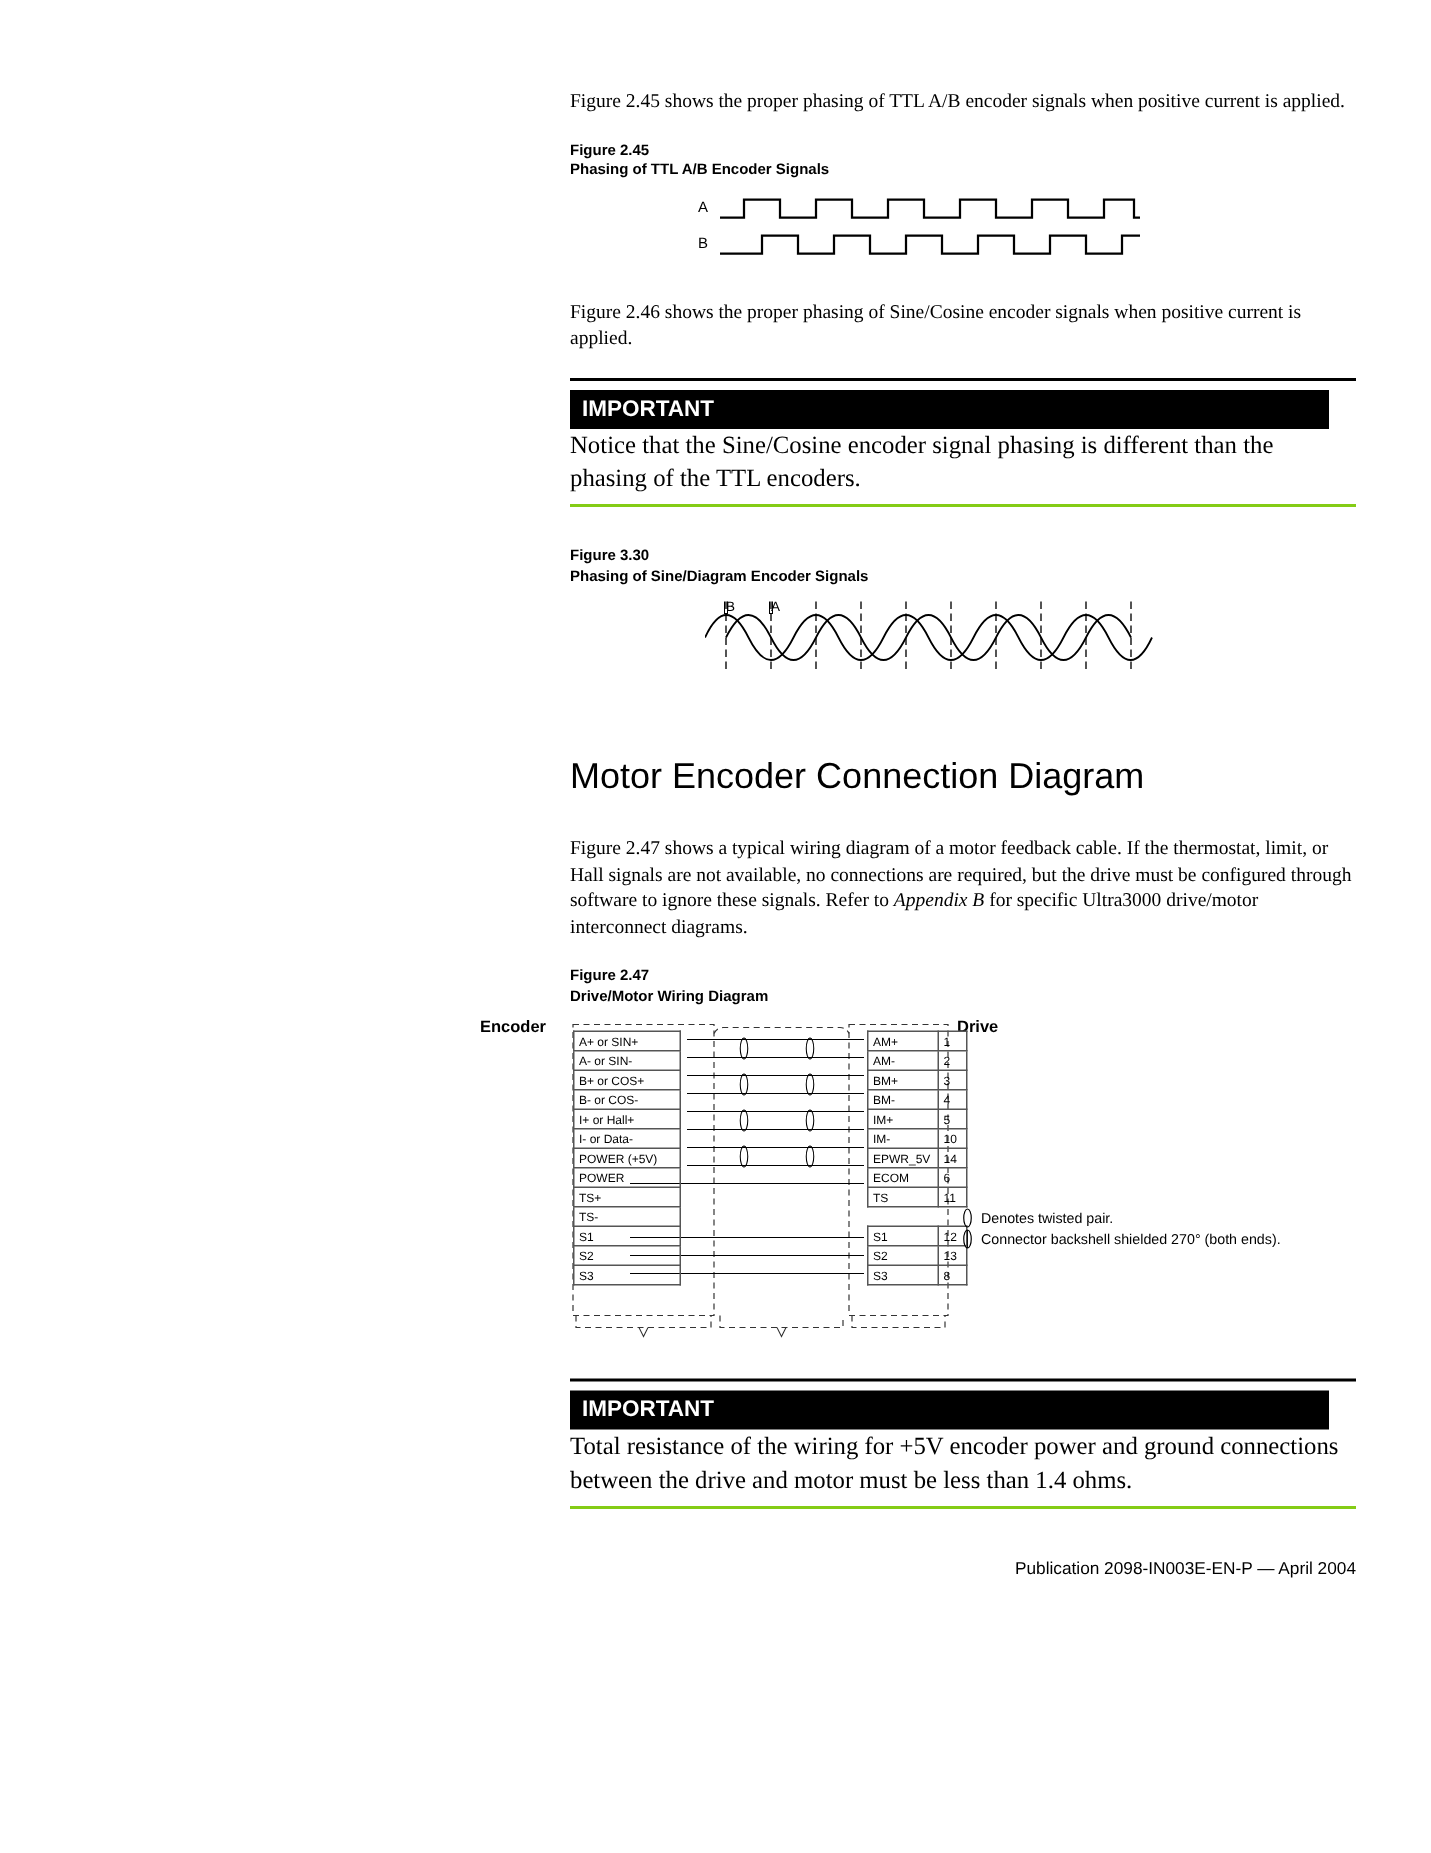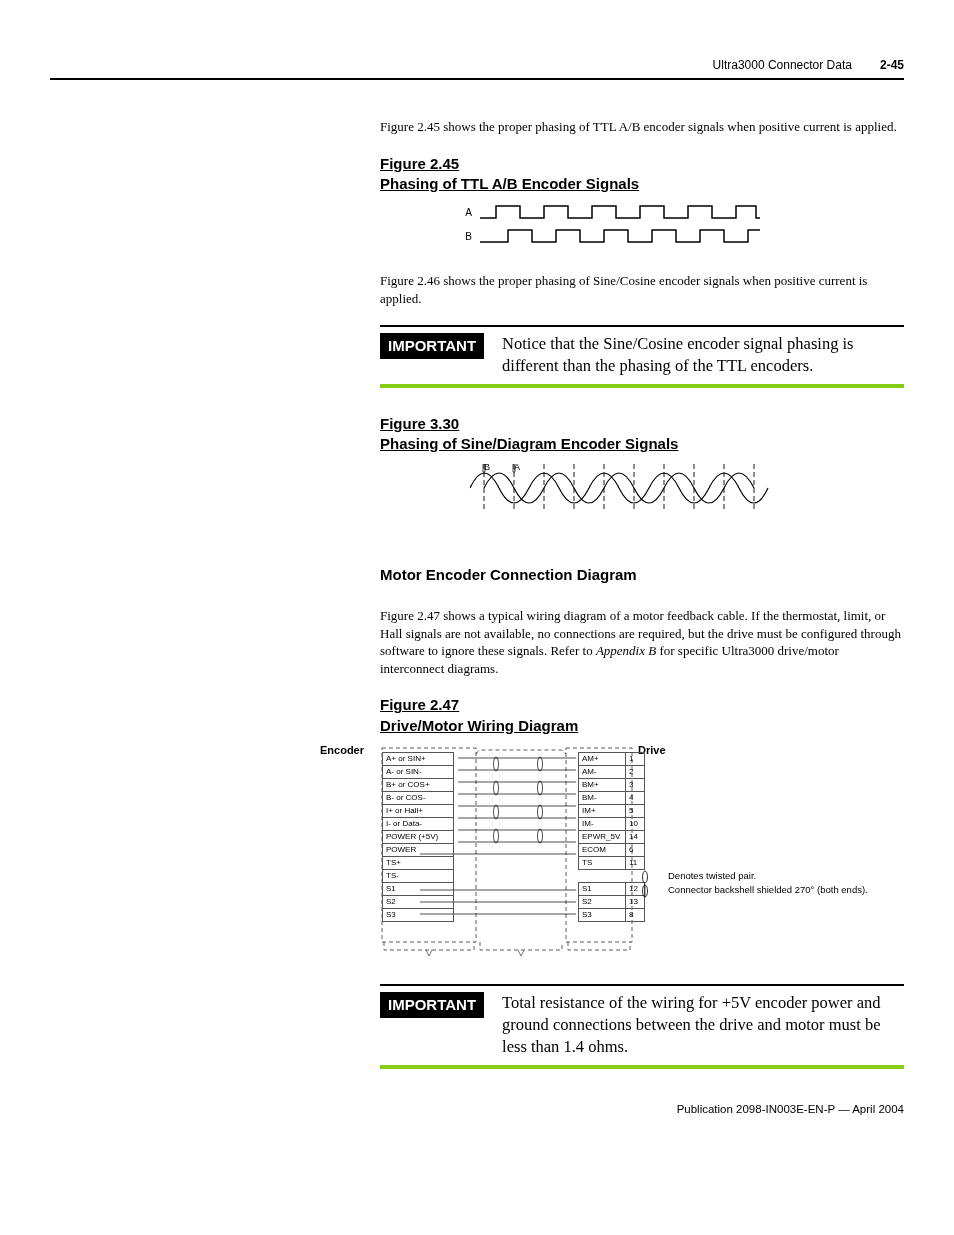--- a/index.html
+++ b/index.html
@@ -35,46 +35,46 @@
   }
   .para {
     font-size: 13px;
     line-height: 1.35;
     margin: 0 0 18px 0;
     font-family: Liberation Serif, serif;
   }
   .fig-title {
     font-family: Arial, Helvetica, sans-serif;
     font-weight: bold;
-    font-size: 15px;
+    font-size: 10px;
     line-height: 1.35;
     margin-bottom: 8px;
-    text-decoration: underline;
   }
   .square-wave-holder {
     margin: 8px 0 26px 80px;
   }
   .square-wave-row {
     display: flex;
     align-items: center;
     margin: 4px 0;
   }
   .square-wave-row .lbl {
     font-family: Arial, Helvetica, sans-serif;
     font-size: 10px;
     width: 12px;
     text-align: right;
     margin-right: 8px;
   }
   .important-block {
     border-top: 2px solid #000;
-    border-bottom: 4px solid #84cc16;
+    border-bottom: 2px solid #84cc16;
     display: flex;
     padding: 6px 0;
     margin: 12px 0 26px 0;
+    flex-direction: column;
   }
   .important-tag {
     background: #000;
     color: #fff;
     font-family: Arial, Helvetica, sans-serif;
     font-weight: bold;
     font-size: 15px;
     padding: 4px 8px;
     height: 18px;
     flex: 0 0 auto;
@@ -83,22 +83,22 @@
   .important-text {
     font-size: 16.5px;
     line-height: 1.35;
     font-family: "ITC Garamond", Garamond, Georgia, serif;
   }
   .sine-holder {
     margin: 8px 0 44px 90px;
   }
   .section-head {
     font-family: Arial, Helvetica, sans-serif;
-    font-weight: bold;
-    font-size: 15px;
+    font-weight: normal;
+    font-size: 24px;
     margin-bottom: 24px;
   }
   .wiring-area {
     position: relative;
     height: 220px;
     margin: 8px 0 20px 0;
   }
   .wiring-left {
     position: absolute;
     left: -60px;
@@ -142,40 +142,36 @@
   .legend {
     position: absolute;
     left: 260px;
     top: 126px;
     font-family: Arial, Helvetica, sans-serif;
     font-size: 9.5px;
     line-height: 1.35;
   }
   .legend-row {
     display: flex;
-    align-items: center;
-    gap: 18px;
+    align-items: flex-end;
+    gap: 4px;
   }
   .footer {
     text-align: right;
     font-family: Arial, Helvetica, sans-serif;
     font-size: 11.5px;
     margin-top: 34px;
   }
   .italic { font-style: italic; }
 </style>
 </head>
 <body>
 
 <div class="page">
 
-  <div class="top-bar">
-    <span class="title">Ultra3000 Connector Data</span>
-    <span class="pg">2-45</span>
-  </div>
 
   <div class="content">
 
     <p class="para">Figure 2.45 shows the proper phasing of TTL A/B encoder signals when positive current is applied.</p>
 
     <div class="fig-title">
       <span>Figure 2.45</span><br>
       <span>Phasing of TTL A/B Encoder Signals</span>
     </div>
 

